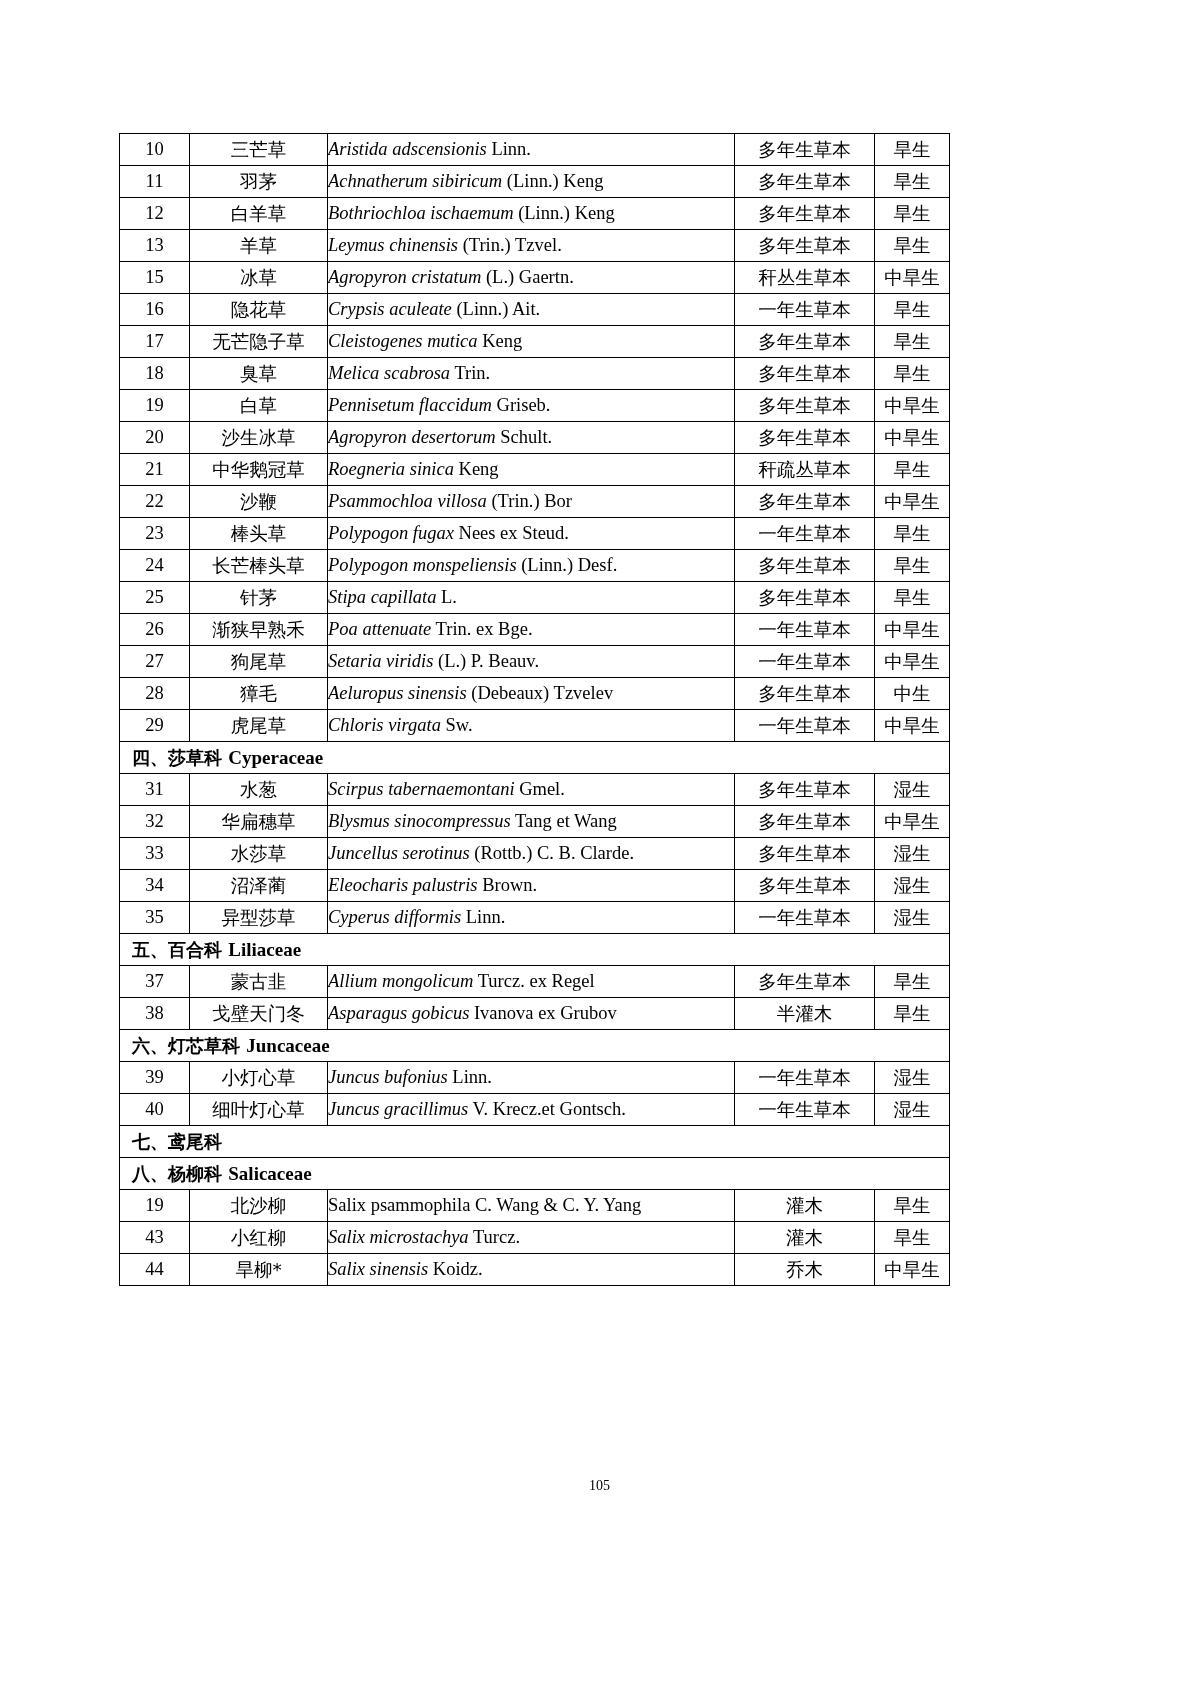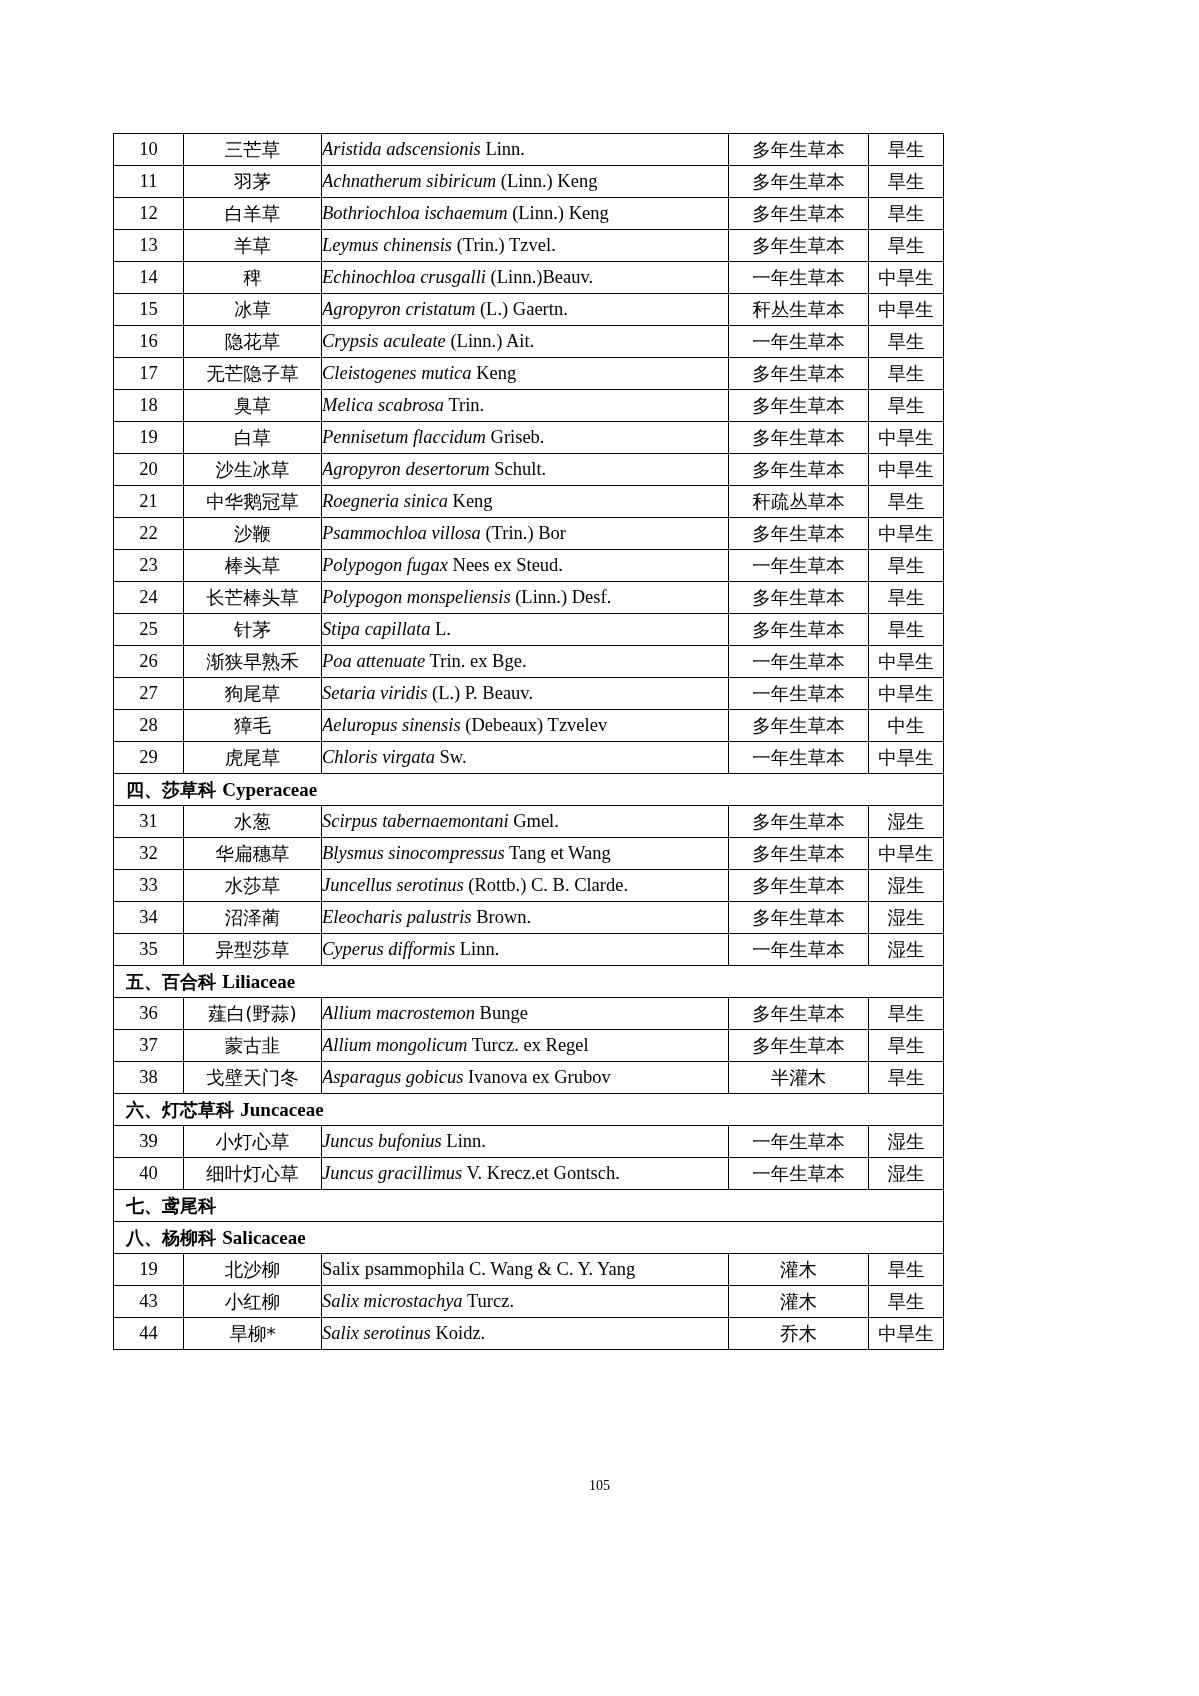--- a/index.html
+++ b/index.html
@@ -17,21 +17,21 @@
   .page {
     position: absolute;
     left: 0;
     top: 0;
     width: 1199px;
     height: 1696px;
     background: #fff;
   }
   .sheet {
     position: absolute;
-    left: 113px;
+    left: 119px;
     top: 133px;
     width: 830px;
   }
   table.species {
     border-collapse: collapse;
     width: 830px;
     table-layout: fixed;
   }
   table.species td {
     border: 1px solid #000;
@@ -128,27 +128,20 @@
             <td class="eco">旱生</td>
           </tr>
           <tr>
             <td class="num">13</td>
             <td class="cn">羊草</td>
             <td class="sci"><i>Leymus chinensis</i> <span>(Trin.) Tzvel.</span></td>
             <td class="life">多年生草本</td>
             <td class="eco">旱生</td>
           </tr>
           <tr>
-            <td class="num">14</td>
-            <td class="cn">稗</td>
-            <td class="sci"><i>Echinochloa crusgalli</i> <span>(Linn.)Beauv.</span></td>
-            <td class="life">一年生草本</td>
-            <td class="eco">中旱生</td>
-          </tr>
-          <tr>
             <td class="num">15</td>
             <td class="cn">冰草</td>
             <td class="sci"><i>Agropyron cristatum</i> <span>(L.) Gaertn.</span></td>
             <td class="life">秆丛生草本</td>
             <td class="eco">中旱生</td>
           </tr>
           <tr>
             <td class="num">16</td>
             <td class="cn">隐花草</td>
             <td class="sci"><i>Crypsis aculeate</i> <span>(Linn.) Ait.</span></td>
@@ -281,27 +274,20 @@
             <td class="num">35</td>
             <td class="cn">异型莎草</td>
             <td class="sci"><i>Cyperus difformis</i> <span>Linn.</span></td>
             <td class="life">一年生草本</td>
             <td class="eco">湿生</td>
           </tr>
           <tr class="family">
             <td colspan="5"><span>五、百合科</span> <span class="latin">Liliaceae</span></td>
           </tr>
           <tr>
-            <td class="num">36</td>
-            <td class="cn">薤白(野蒜)</td>
-            <td class="sci"><i>Allium macrostemon</i> <span>Bunge</span></td>
-            <td class="life">多年生草本</td>
-            <td class="eco">旱生</td>
-          </tr>
-          <tr>
             <td class="num">37</td>
             <td class="cn">蒙古韭</td>
             <td class="sci"><i>Allium mongolicum</i> <span>Turcz. ex Regel</span></td>
             <td class="life">多年生草本</td>
             <td class="eco">旱生</td>
           </tr>
           <tr>
             <td class="num">38</td>
             <td class="cn">戈壁天门冬</td>
             <td class="sci"><i>Asparagus gobicus</i> <span>Ivanova ex Grubov</span></td>
@@ -341,21 +327,21 @@
           <tr>
             <td class="num">43</td>
             <td class="cn">小红柳</td>
             <td class="sci"><i>Salix microstachya</i> <span>Turcz.</span></td>
             <td class="life">灌木</td>
             <td class="eco">旱生</td>
           </tr>
           <tr>
             <td class="num">44</td>
             <td class="cn">旱柳*</td>
-            <td class="sci"><i>Salix serotinus</i> <span>Koidz.</span></td>
+            <td class="sci"><i>Salix sinensis</i> <span>Koidz.</span></td>
             <td class="life">乔木</td>
             <td class="eco">中旱生</td>
           </tr>
         </tbody>
     </table>
   </div>
   <div class="page-number">105</div>
 </div>
 
 </body></html>

